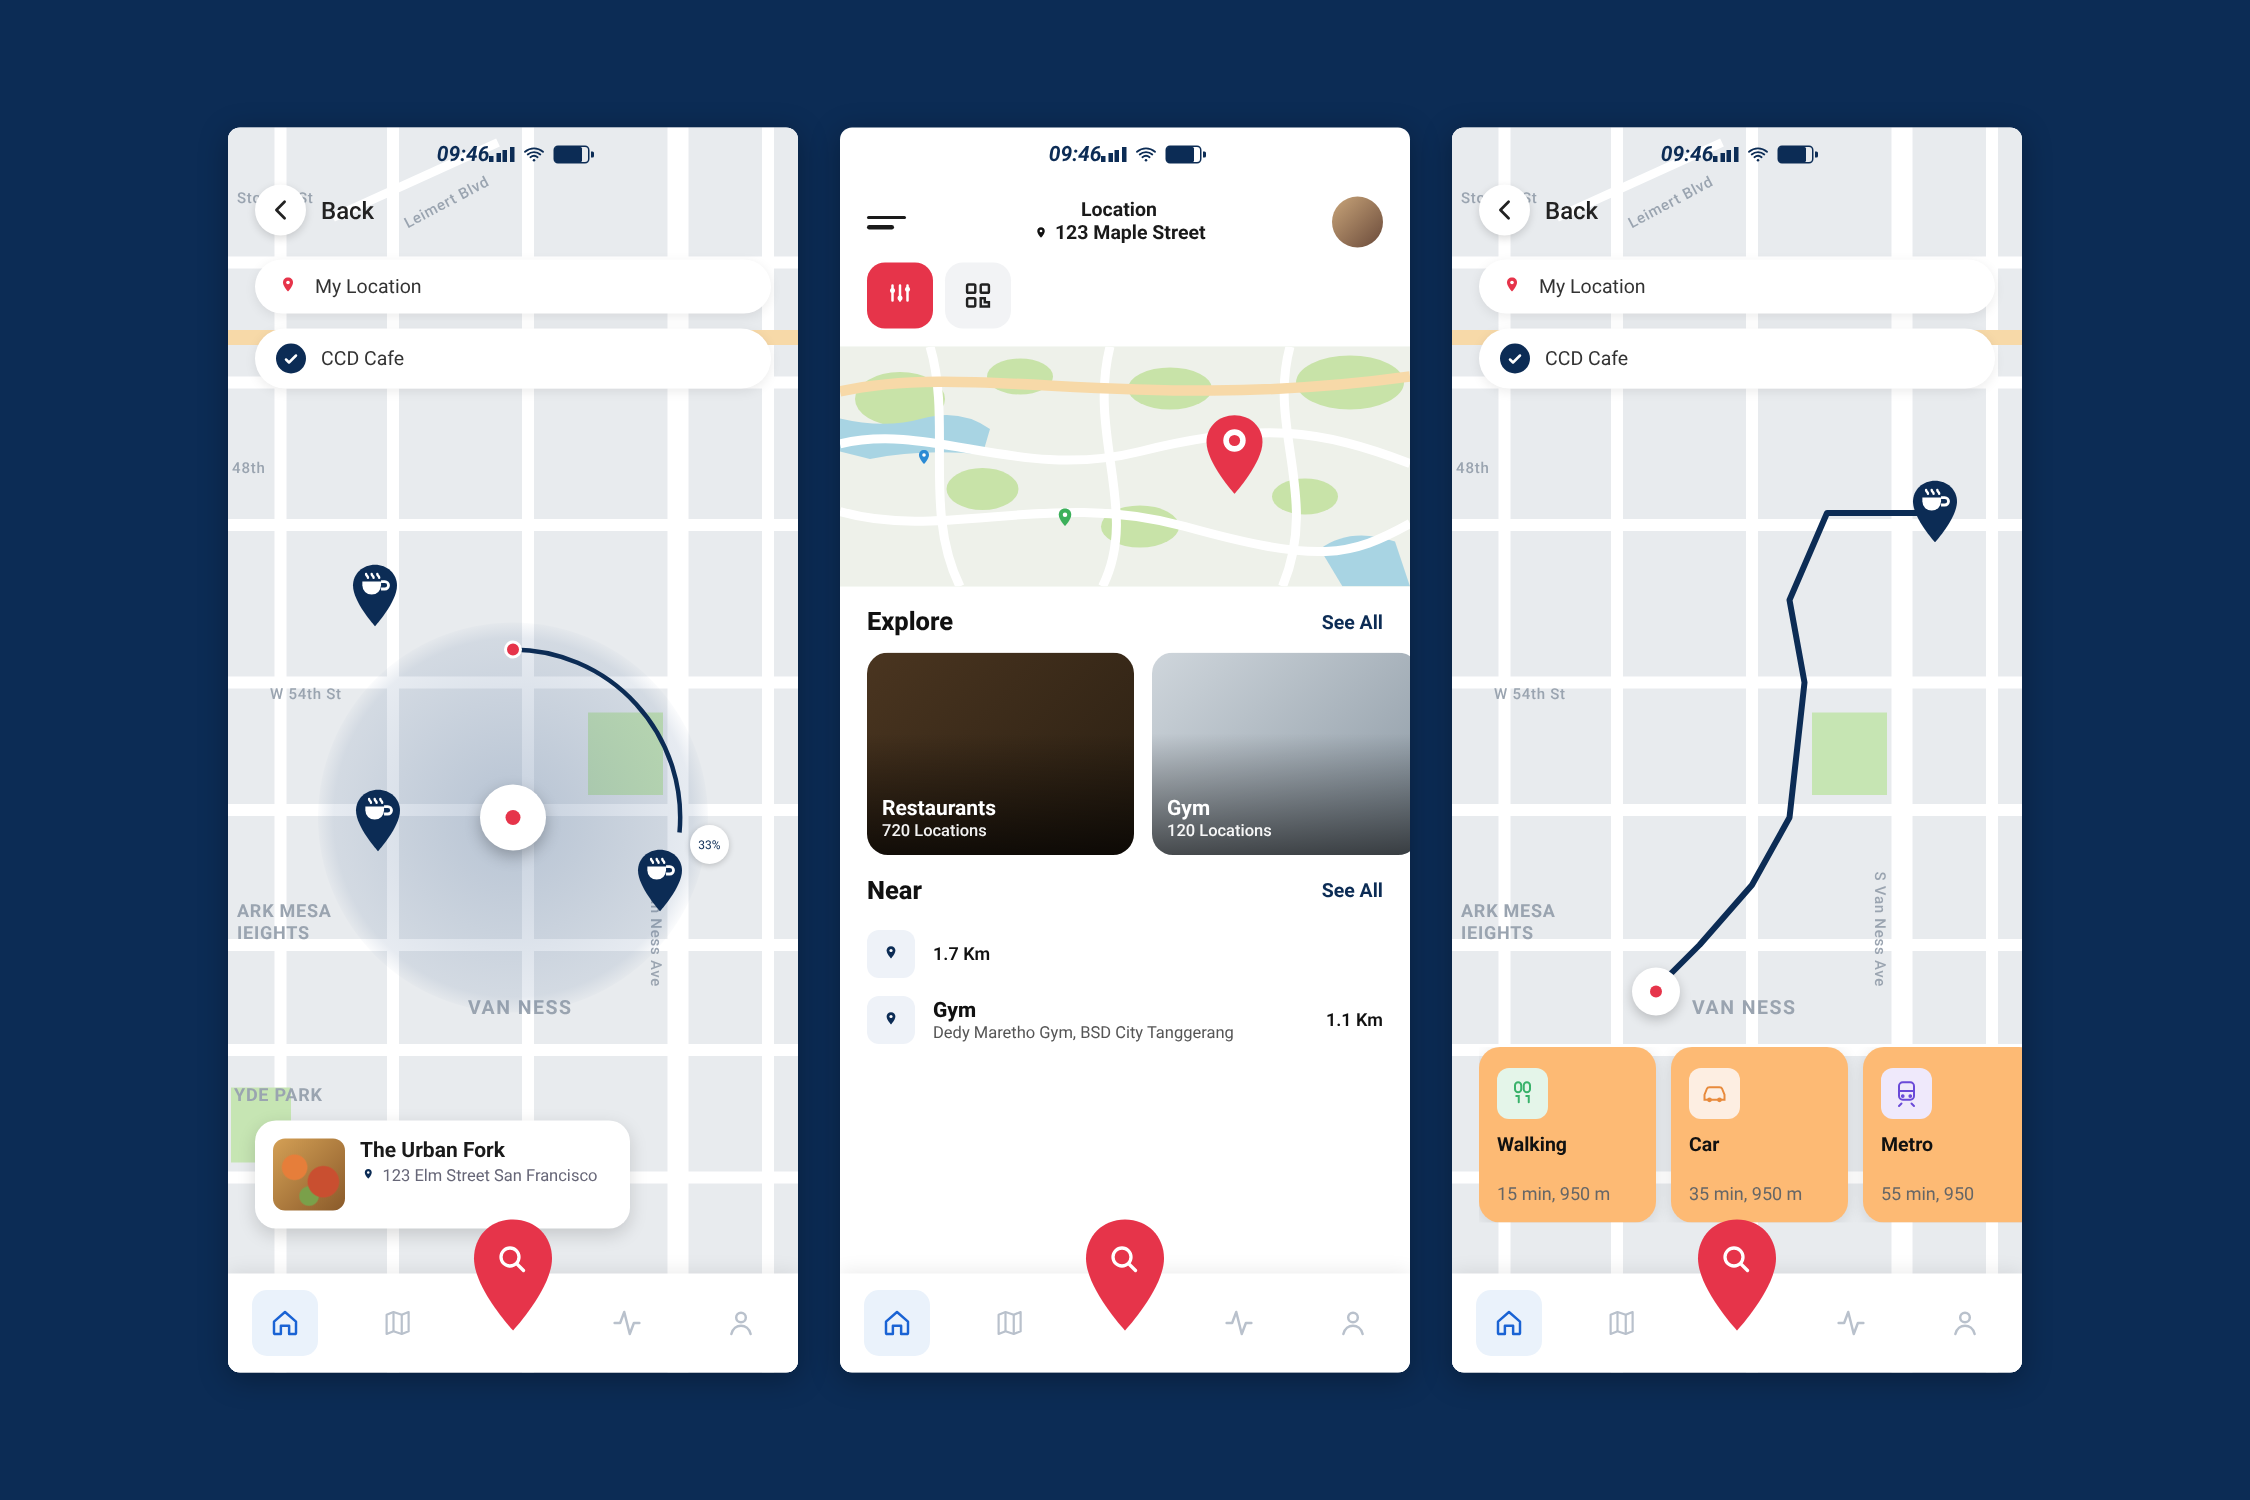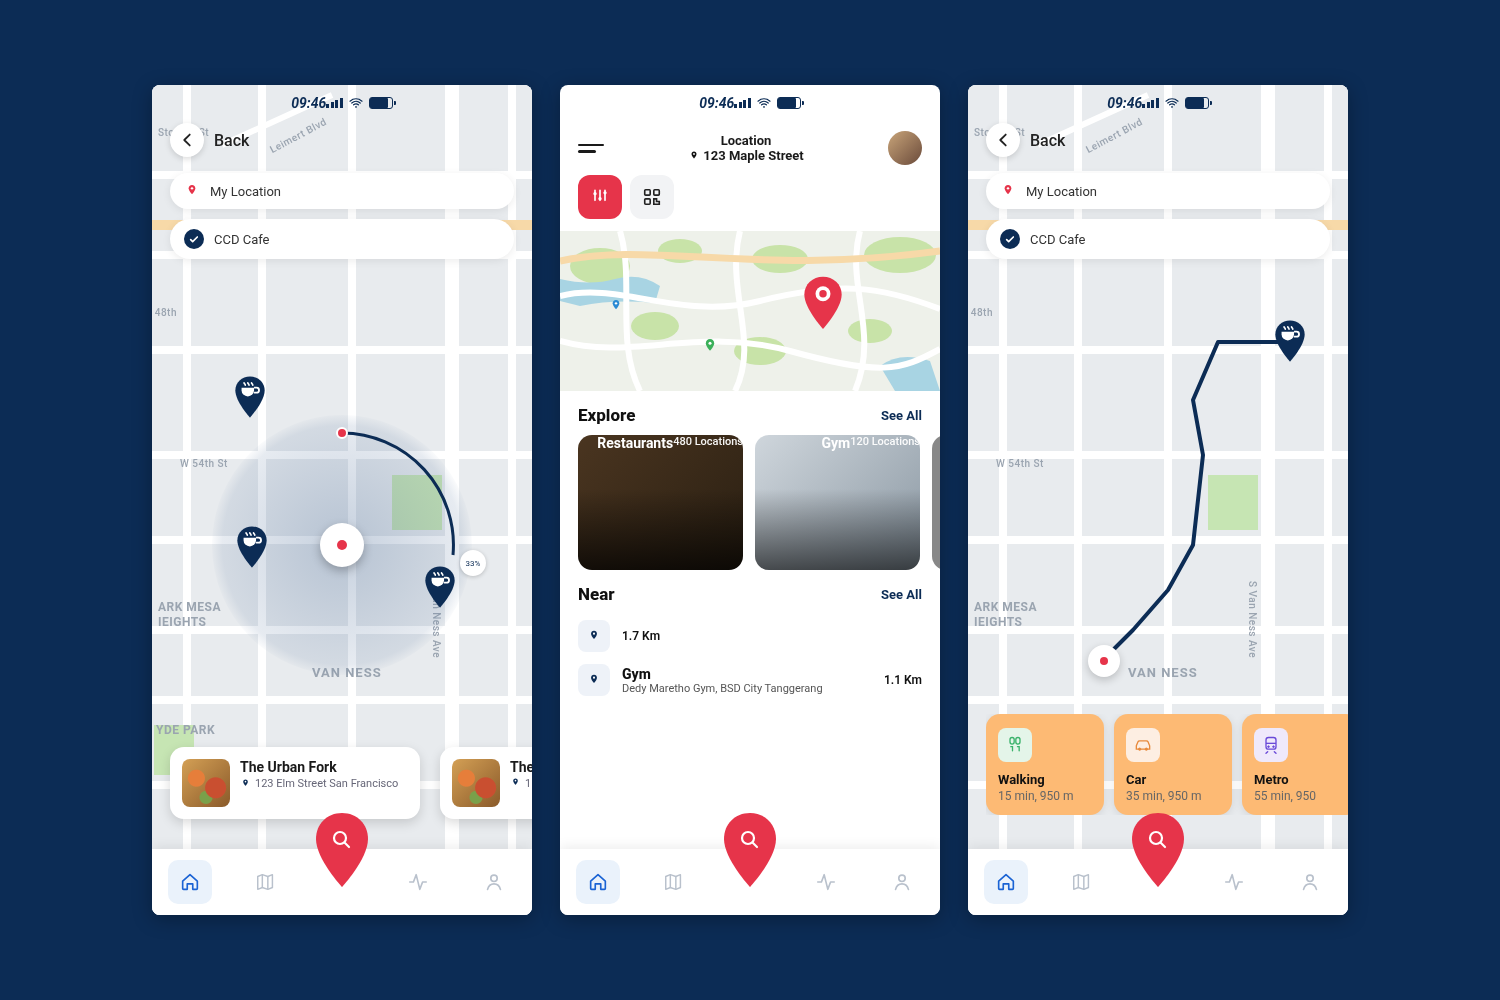--- a/index.html
+++ b/index.html
@@ -64,21 +64,21 @@
   .sqbtn.red{background:#e6344a}
   .sqbtn.grey{background:#f2f3f5}
   
   .mapstrip{height:160px;position:relative;overflow:hidden;background:#eef1ea}
   
   .sechdr{display:flex;justify-content:space-between;align-items:center;padding:14px 18px 10px}
   .sechdr h3{font-size:17px;font-weight:800;color:#111}
   .sechdr a{font-size:13px;color:#0c2c55;font-weight:700;text-decoration:none}
   
   .exrow{display:flex;gap:12px;padding:0 18px;overflow:hidden}
-  .excard{width:165px;height:135px;border-radius:14px;position:relative;overflow:hidden;flex-shrink:0;display:flex;flex-direction:row;justify-content:flex-end;color:#fff}
+  .excard{width:178px;height:135px;border-radius:14px;position:relative;overflow:hidden;flex-shrink:0;display:flex;flex-direction:column;justify-content:flex-end;padding:10px;color:#fff}
   .excard .t{font-size:14px;font-weight:700}
   .excard .s{font-size:11px;font-weight:500;opacity:.95}
   .excard.rest{background:linear-gradient(180deg,rgba(0,0,0,0) 40%,rgba(0,0,0,.7)),linear-gradient(135deg,#4a3520,#2a1f12)}
   .excard.rest::before{content:"";position:absolute;inset:0;background:
      radial-gradient(circle at 20% 30%,#caa24a 0 6px,transparent 7px),
      radial-gradient(circle at 60% 25%,#7a5a2a 0 5px,transparent 6px),
      radial-gradient(ellipse at 50% 60%,#3a2a18 0 30px,transparent 32px),
      linear-gradient(#5a4228,#2e2214);opacity:.95;z-index:-1}
   .excard.gym{background:linear-gradient(180deg,rgba(0,0,0,0) 40%,rgba(0,0,0,.6)),linear-gradient(135deg,#cfd6dc,#8a97a2)}
   .excard.gym::before{content:"";position:absolute;inset:0;background:
@@ -90,21 +90,21 @@
   .nrow{display:flex;align-items:center;gap:12px;padding:6px 18px}
   .nrow .ic{width:32px;height:32px;background:#eef2f8;border-radius:8px;display:flex;align-items:center;justify-content:center}
   .nrow .txt{flex:1}
   .nrow .txt .t{font-size:14px;font-weight:800;color:#111}
   .nrow .txt .s{font-size:11px;color:#555}
   .nrow .d{font-size:12px;color:#111;font-weight:600}
   
   .modecard{background:#fdba74;border-radius:14px;padding:14px 12px 12px;min-width:118px;box-shadow:0 2px 10px rgba(0,0,0,.1)}
   .modecard .icwrap{width:34px;height:34px;border-radius:8px;display:flex;align-items:center;justify-content:center;margin-bottom:10px}
   .modecard .t{font-size:13px;font-weight:700;color:#111}
-  .modecard .s{font-size:12px;color:#666;margin-top:2px}
+  .modecard .s{font-size:12px;color:#666;margin-top:18px}
   .moderow{position:absolute;left:18px;right:0;bottom:100px;display:flex;gap:10px;overflow:hidden;z-index:5}
   .street-lbl{position:absolute;color:#9aa4b0;font-size:10px;letter-spacing:.5px;font-weight:500;z-index:2}
 </style>
 </head>
 <body>
 
 <svg width="0" height="0" style="position:absolute">
   <defs>
     <g id="chev-left">
         <path d="M14 5l-6 6 6 6" fill="none" stroke="#222" stroke-width="2" stroke-linecap="round" stroke-linejoin="round"></path>
@@ -294,32 +294,20 @@
     <div>
       <div class="res-t">The Urban Fork</div>
       <div class="res-a">
         <svg width="11" height="11" viewBox="0 0 24 24" style="color:#0c2c55;flex-shrink:0;margin-top:1px">
             <use href="#pin-small"></use>
           </svg>
         <span>123 Elm Street San Francisco</span>
       </div>
     </div>
   </div>
-  <div class="rescard two">
-    <div class="thumb"></div>
-    <div>
-      <div class="res-t">The</div>
-      <div class="res-a">
-        <svg width="11" height="11" viewBox="0 0 24 24" style="color:#0c2c55">
-            <use href="#pin-small"></use>
-          </svg>
-        <span>1</span>
-      </div>
-    </div>
-  </div>
 
   <div class="fab">
     <svg viewBox="0 0 64 78">
         <path d="M32 2C17 2 6 13 6 28c0 20 26 48 26 48s26-28 26-48C58 13 47 2 32 2z" fill="#e6344a"></path>
         <g transform="translate(20 17)" style="color:#fff">
           <use href="#search"></use>
         </g>
       </svg>
   </div>
   <div class="nav">
@@ -436,21 +424,21 @@
       </svg>
   </div>
 
   <div class="sechdr">
     <h3>Explore</h3>
     <a>See All</a>
   </div>
   <div class="exrow">
     <div class="excard rest">
       <div class="t">Restaurants</div>
-      <div class="s">480 Locations</div>
+      <div class="s">720 Locations</div>
     </div>
     <div class="excard gym">
       <div class="t">Gym</div>
       <div class="s">120 Locations</div>
     </div>
     <div class="excard blank"></div>
   </div>
 
   <div class="sechdr">
     <h3>Near</h3>

